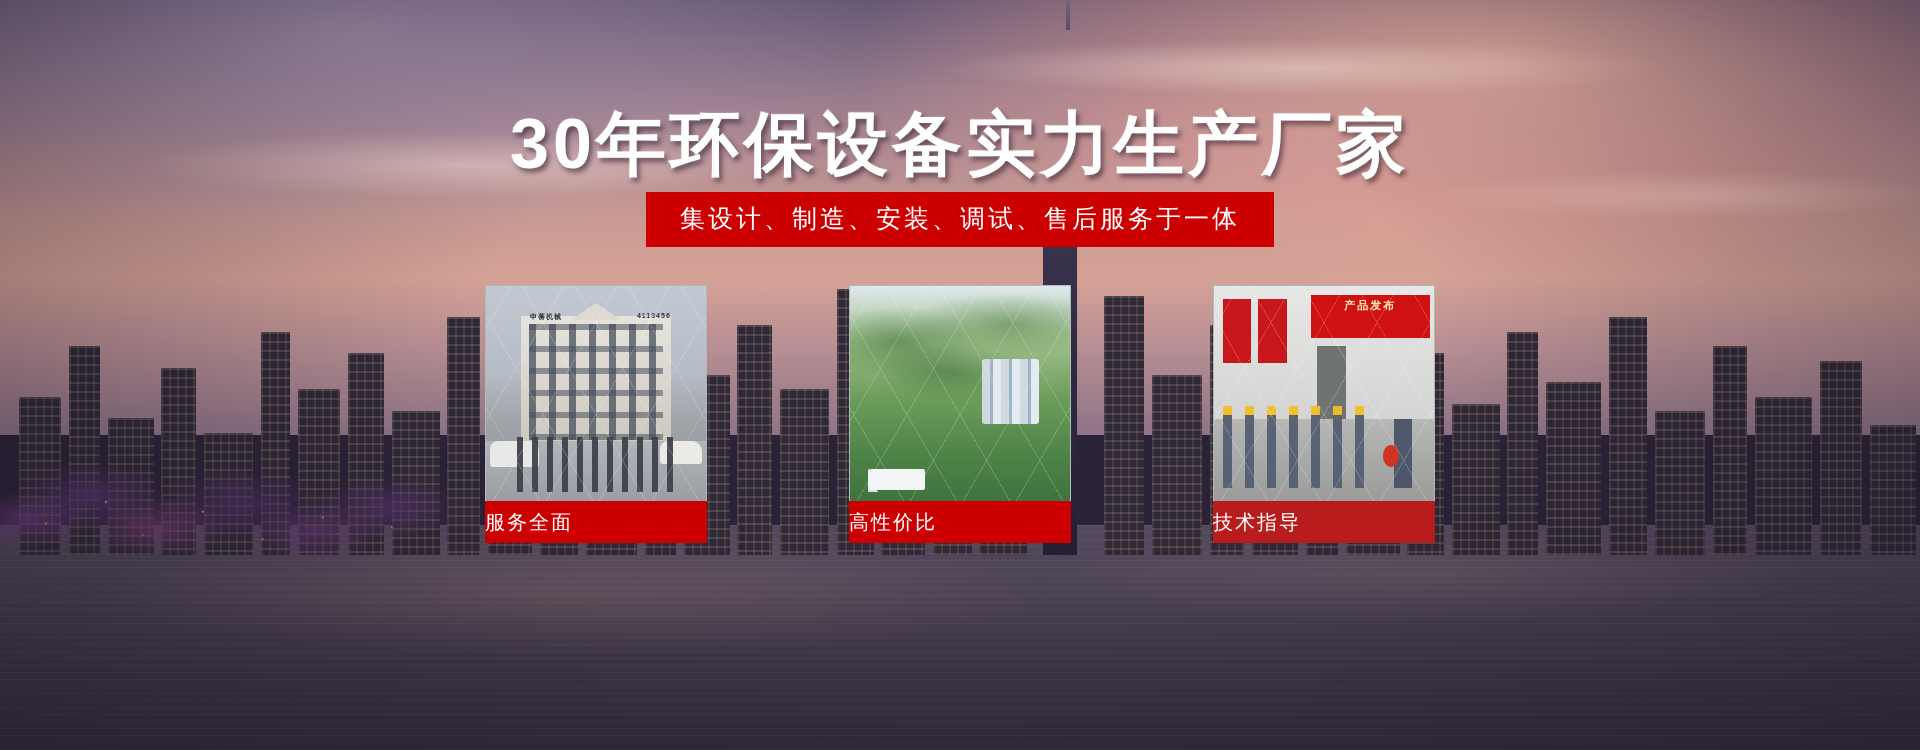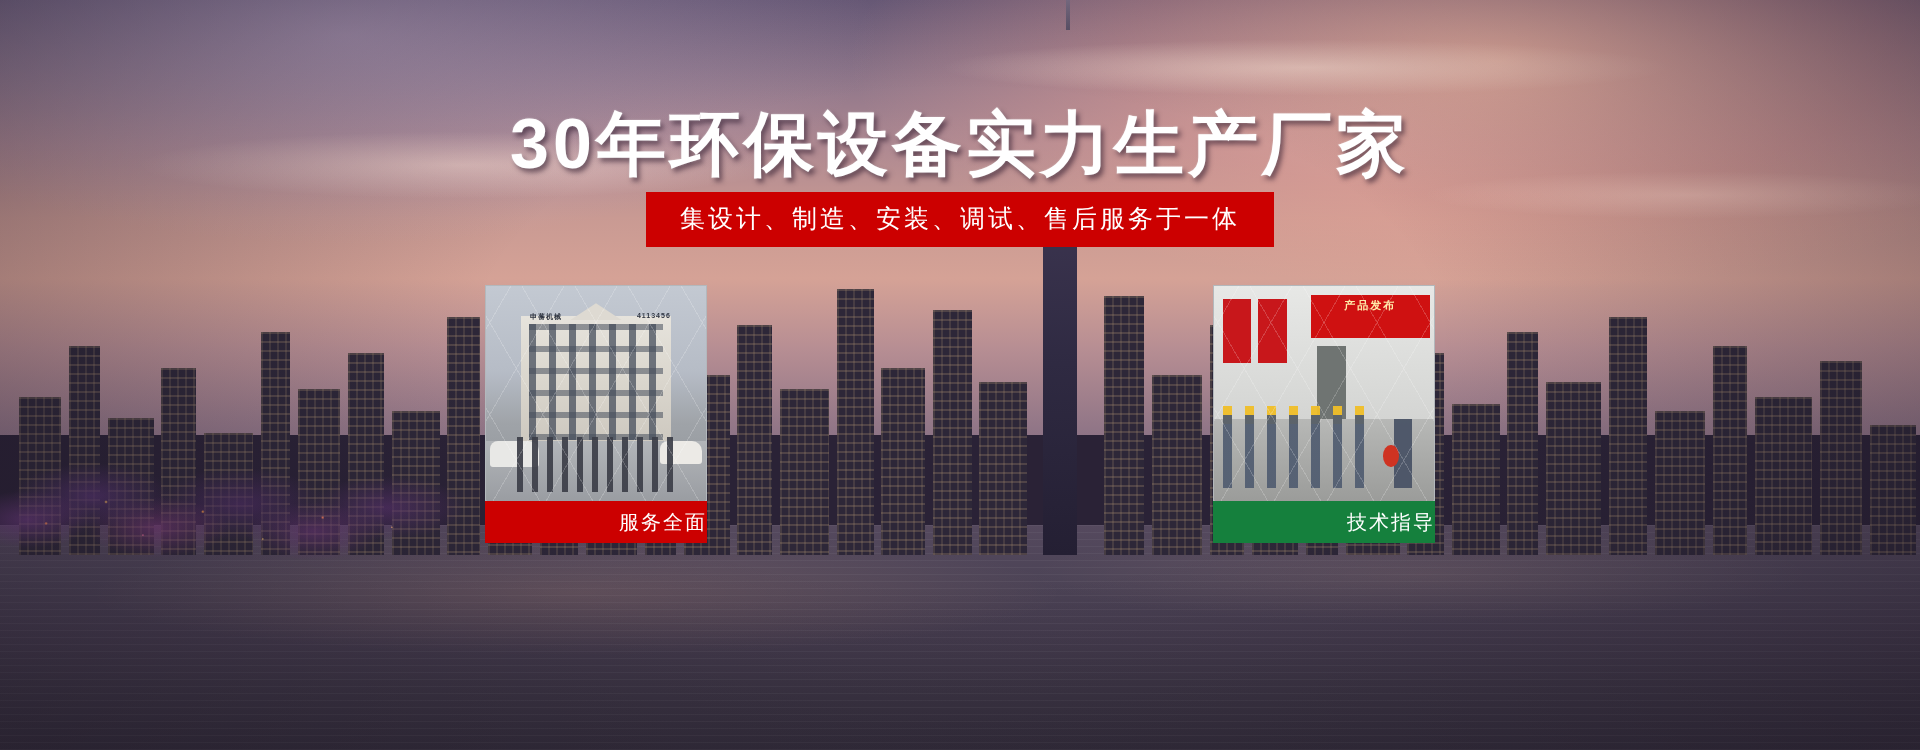--- a/index.html
+++ b/index.html
@@ -121,21 +121,21 @@
     display:flex; justify-content:space-between;
   }
   .card { width:222px; }
   .card-photo {
     position:relative; height:216px; overflow:hidden;
     border:1px solid rgba(255,255,255,.25);
     border-bottom:none;
     background:#9aa0a6;
   }
   .card-caption {
-    height:42px; line-height:42px; text-align:right;
+    height:42px; line-height:42px; text-align:left;
     font-size:20px; letter-spacing:2px; color:#fff;font-family:Liberation Serif, serif;
   }
 
   
   .wm {
     position:absolute; inset:0; pointer-events:none; opacity:.34;
     background-image:
       repeating-linear-gradient(60deg,  rgba(255,255,255,.55) 0 1px, rgba(255,255,255,0) 1px 46px),
       repeating-linear-gradient(-60deg, rgba(255,255,255,.55) 0 1px, rgba(255,255,255,0) 1px 46px);
   }
@@ -310,37 +310,48 @@
           <div class="p1-tel">4113456</div>
           <div class="p1-ground"></div>
           <div class="p1-car-l"></div>
           <div class="p1-car-r"></div>
           <div class="p1-staff"></div>
           <div class="wm"></div>
         </div>
         <div class="card-caption" id="cap0" style="background: rgb(204, 0, 0);">服务全面</div>
       </div>
 
+      <div class="card">
+        <div class="card-photo">
+          <div class="p2"></div>
+          <div class="p2-green"></div>
+          <div class="p2-struct"></div>
+          <div class="p2-silo"></div>
+          <div class="p2-truck"></div>
+          <div class="wm"></div>
+        </div>
+        <div class="card-caption" id="cap1" style="background: rgb(204, 0, 0);">高性价比</div>
+      </div>
 
 
       <div class="card">
         <div class="card-photo">
           <div class="p4"></div>
           <div class="p4-wall"></div>
           <div class="p4-ban1"></div>
           <div class="p4-ban2"></div>
           <div class="p4-red">
             <div class="p4-redtext">产品发布</div>
           </div>
           <div class="p4-door"></div>
           <div class="p4-ground"></div>
           <div class="p4-helmets"></div>
           <div class="p4-workers"></div>
           <div class="p4-manager"></div>
           <div class="p4-red-obj"></div>
           <div class="wm"></div>
         </div>
-        <div class="card-caption" id="cap3" style="background: #15803d;">技术指导</div>
+        <div class="card-caption" id="cap3" style="background: #b91c1c;">技术指导</div>
       </div>
 
     </div>
   </div>
 </div>
 
 </body></html>

